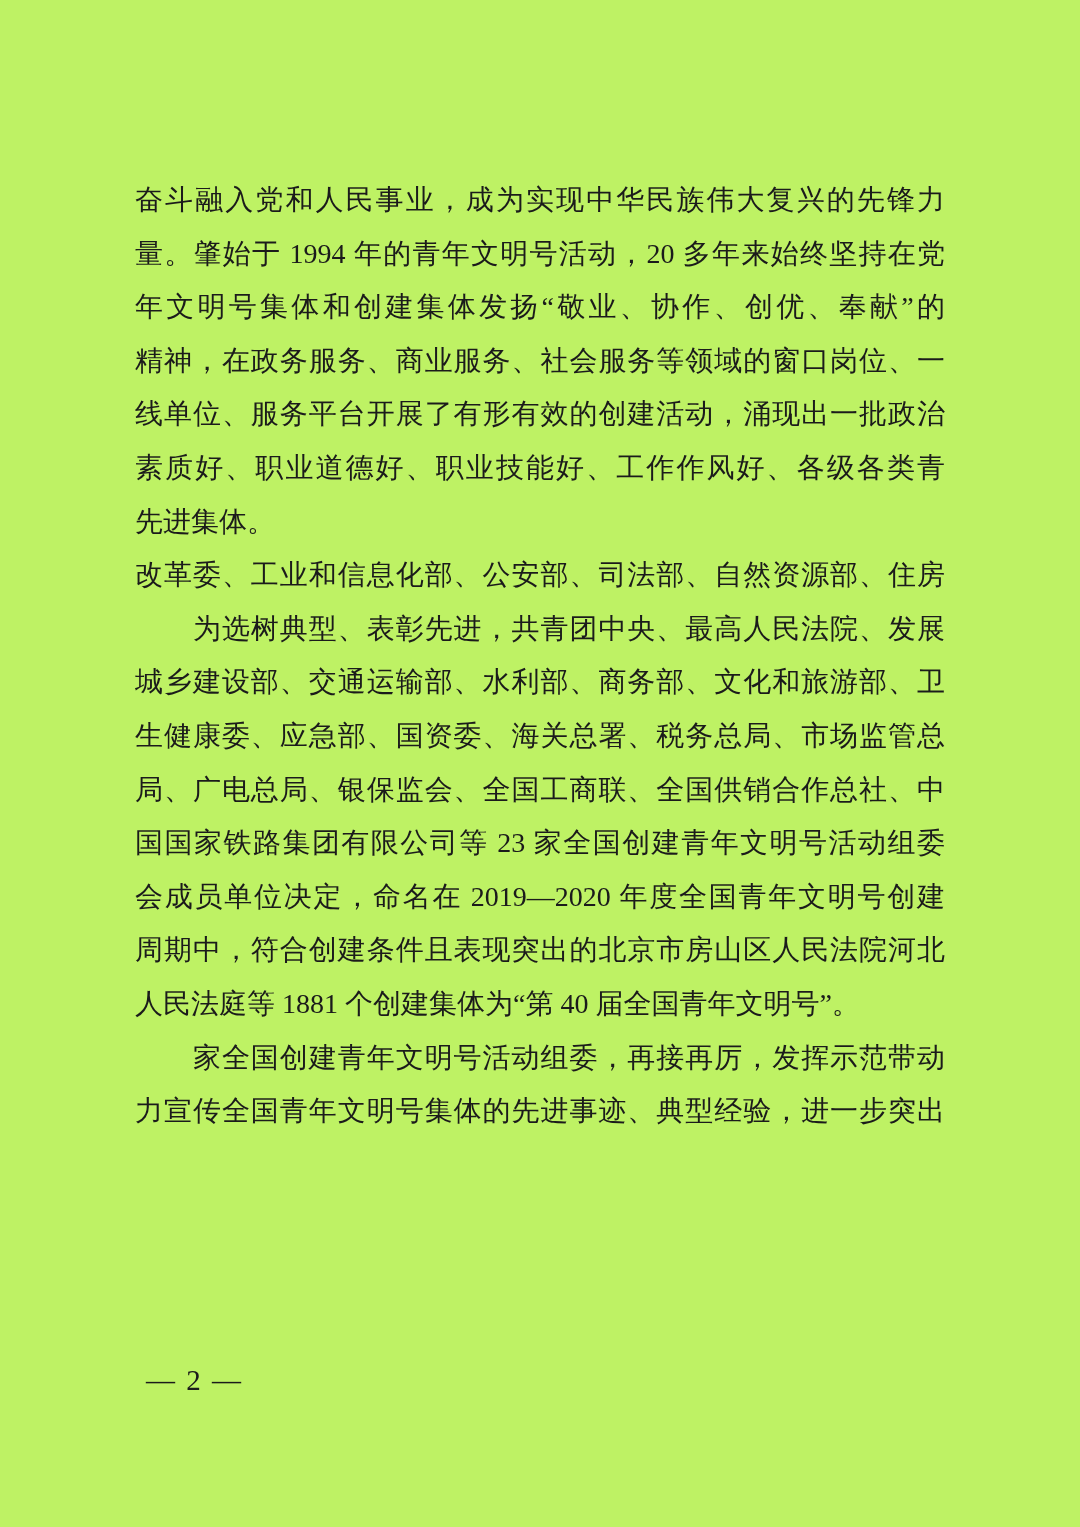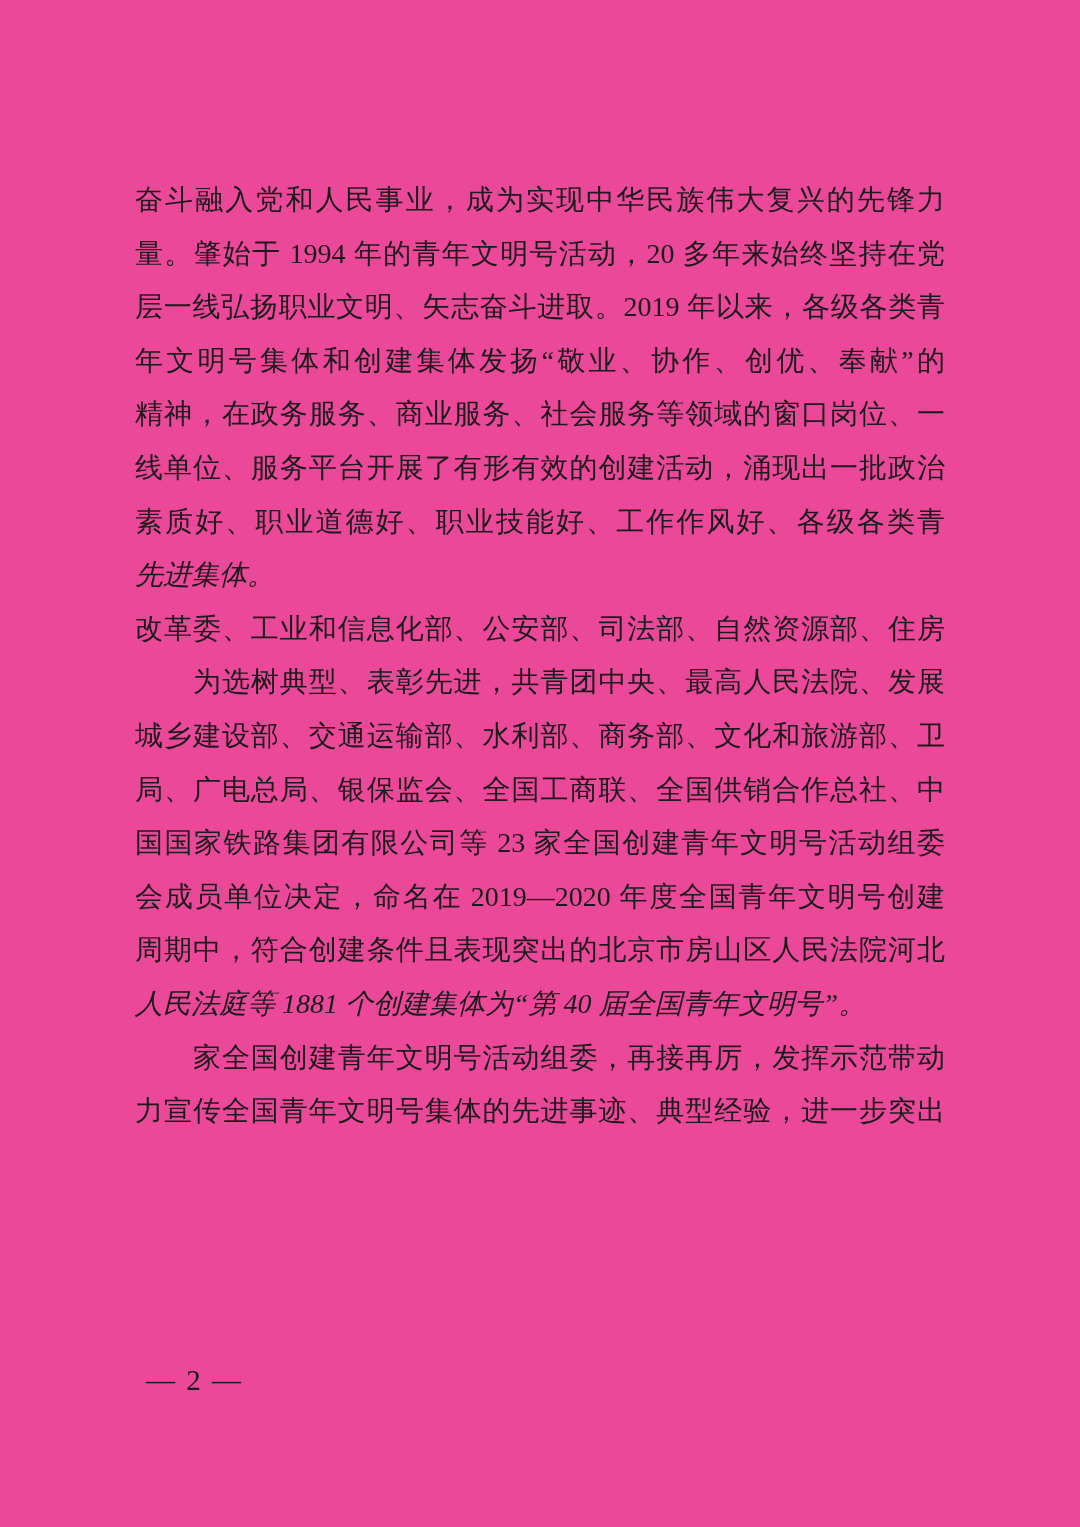--- a/index.html
+++ b/index.html
@@ -5,21 +5,21 @@
   
   html, body {
     margin: 0;
     padding: 0;
     background: #ffffff;
   }
   .page {
     position: relative;
     width: 1080px;
     height: 1527px;
-    background: #ec4899;
+    background: #bef264;
     overflow: hidden;
     color: #1b1b1b;
     font-family: "Liberation Serif", "DejaVu Serif", serif;
   }
   .content {
     position: absolute;
     left: 135px;
     top: 173px;
     width: 810px;
   }
@@ -33,50 +33,49 @@
     line-height: 53.6px;
     text-align: justify;
     text-align-last: justify;
     text-justify: auto;
     overflow: hidden;
   }
   
   .line-end {
     text-align: justify;
     text-align-last: left;
-    font-style: italic;
   }
   .footer {
     position: absolute;
     left: 146px;
     top: 1360px;
     font-size: 29px;
     line-height: 40px;
     letter-spacing: 2px;
     color: #1b1b1b;
     white-space: nowrap;
   }
 </style>
 </head>
 <body>
 
 <div class="page">
   <div class="content" id="document-body">
       <div class="line">奋斗融入党和人民事业，成为实现中华民族伟大复兴的先锋力</div>
       <div class="line">量。肇始于 1994 年的青年文明号活动，20 多年来始终坚持在党</div>
-      <div class="line">层一线弘扬职业文明、矢志奋斗进取。2019 年以来，各级各类青</div>
       <div class="line">年文明号集体和创建集体发扬“敬业、协作、创优、奉献”的</div>
       <div class="line">精神，在政务服务、商业服务、社会服务等领域的窗口岗位、一</div>
       <div class="line">线单位、服务平台开展了有形有效的创建活动，涌现出一批政治</div>
       <div class="line">素质好、职业道德好、职业技能好、工作作风好、各级各类青</div>
       <div class="line line-end">先进集体。</div>
       <div class="paragraph"></div>
       <div class="line">改革委、工业和信息化部、公安部、司法部、自然资源部、住房</div>
       <div class="line">　　为选树典型、表彰先进，共青团中央、最高人民法院、发展</div>
       <div class="line">城乡建设部、交通运输部、水利部、商务部、文化和旅游部、卫</div>
+      <div class="line">生健康委、应急部、国资委、海关总署、税务总局、市场监管总</div>
       <div class="line">局、广电总局、银保监会、全国工商联、全国供销合作总社、中</div>
       <div class="line">国国家铁路集团有限公司等 23 家全国创建青年文明号活动组委</div>
       <div class="line">会成员单位决定，命名在 2019—2020 年度全国青年文明号创建</div>
       <div class="line">周期中，符合创建条件且表现突出的北京市房山区人民法院河北</div>
       <div class="line line-end">人民法庭等 1881 个创建集体为“第 40 届全国青年文明号”。</div>
       <div class="paragraph"></div>
       <div class="line">　　家全国创建青年文明号活动组委，再接再厉，发挥示范带动</div>
       <div class="line">力宣传全国青年文明号集体的先进事迹、典型经验，进一步突出</div>
       <div class="paragraph"></div>
     </div>

